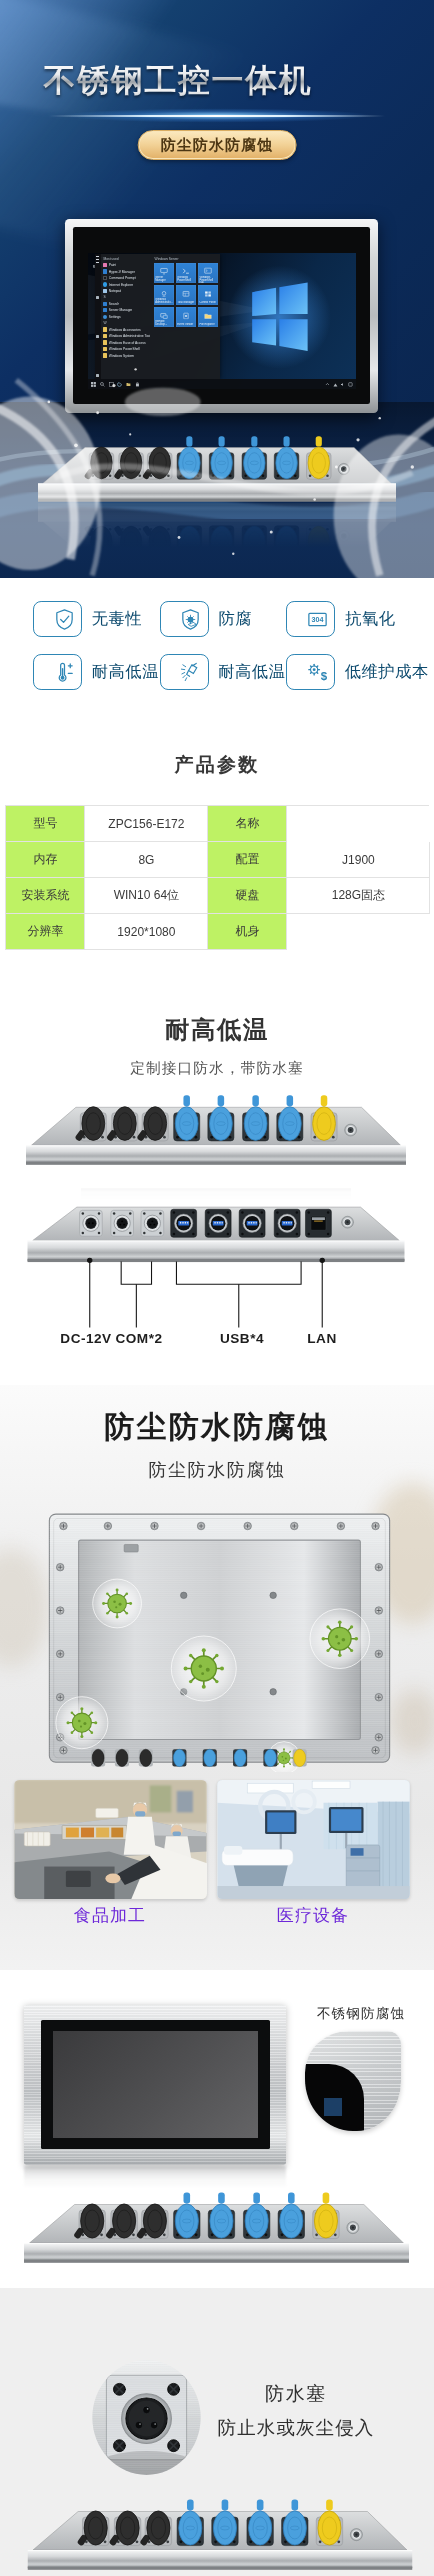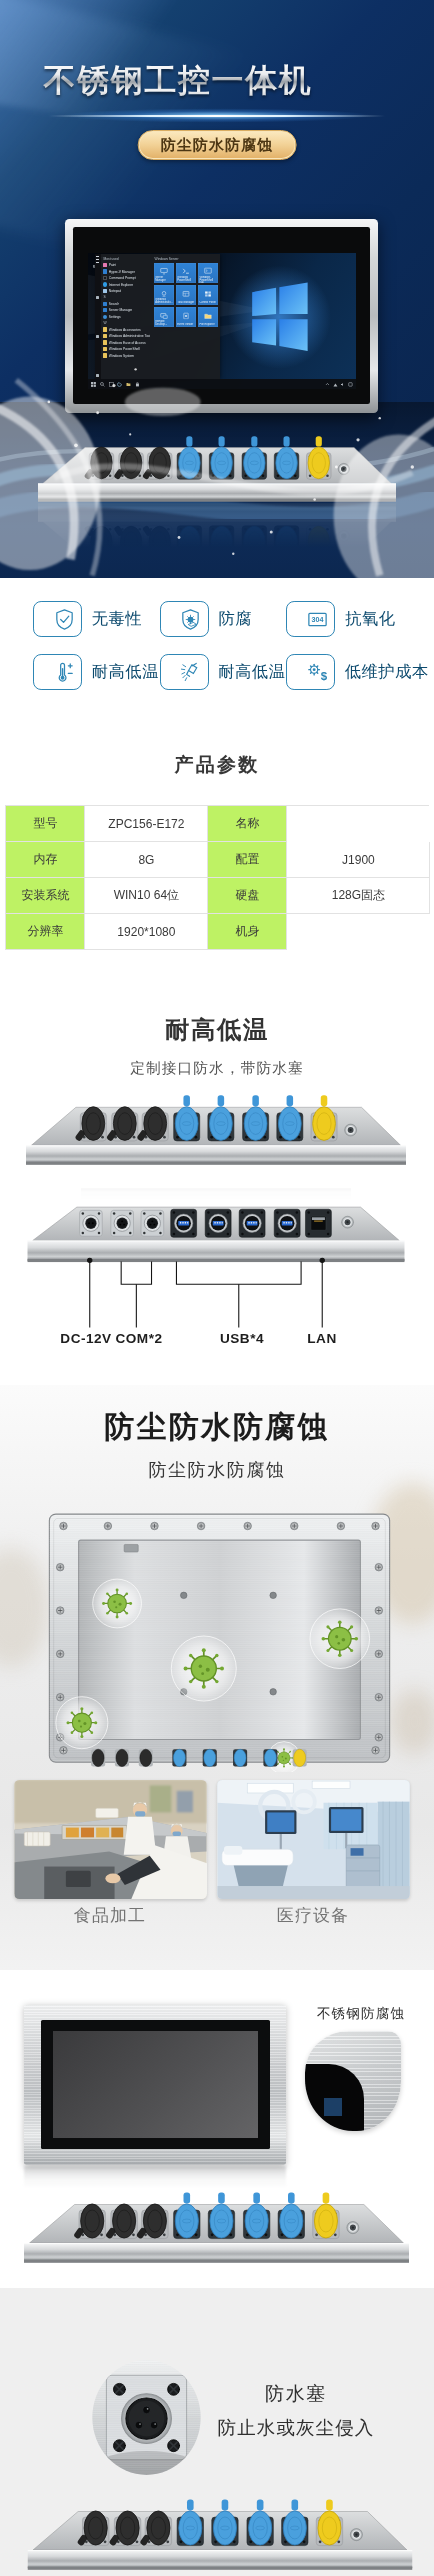--- a/index.html
+++ b/index.html
@@ -84,21 +84,21 @@
   .port-lb{top:1331px;font-size:13.6px;font-weight:700;color:#1e1e1e;transform:translateX(-50%);letter-spacing:0.5px;}
   .strip-refl{opacity:.22;-webkit-mask-image:linear-gradient(180deg,rgba(0,0,0,.8),transparent 65%);
     mask-image:linear-gradient(180deg,rgba(0,0,0,.8),transparent 65%);}
   
   #backcover{left:0;top:1385px;width:434px;height:585px;
     background:linear-gradient(180deg,#fbfbfb 0%,#efefef 30%,#e8e8e8 75%,#f2f2f2 100%);}
   .blot{border-radius:50%;filter:blur(9.8px);}
   #bc-title{top:1407px;font-size:30px;font-weight:800;color:#1c1c1c;letter-spacing:2.2px;}
   #bc-sub{top:1458px;font-size:18px;font-weight:400;color:#373737;letter-spacing:1.6px;}
   .photo{top:1780px;width:193px;height:119px;border-radius:5.4px;overflow:hidden;box-shadow:0 1.1px 3.3px rgba(0,0,0,.15);}
-  .photo-lb{top:1904px;font-size:17px;color:#737373;transform:translateX(-50%);letter-spacing:1.1px;}
+  .photo-lb{top:1904px;font-size:17px;color:#6d28d9;transform:translateX(-50%);letter-spacing:1.1px;}
   
   #front-mon{left:24.4px;top:2005px;width:262px;height:160px;border-radius:2.7px;
     background:
       repeating-linear-gradient(0deg,rgba(255,255,255,.25) 0 0.5px,rgba(0,0,0,.03) 0.5px 1.6px),
       linear-gradient(180deg,#f2f3f4 0%,#d8dadc 25%,#c0c3c6 55%,#e9ebec 82%,#a9adb0 100%);
     box-shadow:0 1.6px 7.6px rgba(0,0,0,.25);}
   #front-black{position:absolute;left:16.3px;top:15px;right:16.3px;bottom:16.3px;background:#0c0d0e;border-radius:1.6px;}
   #front-screen{position:absolute;left:12px;top:11px;right:12px;bottom:11px;
     background:linear-gradient(135deg,#3a3a3c 0%,#505052 55%,#646466 100%);}
   #front-refl{left:24.4px;top:2166px;width:262px;height:23px;

